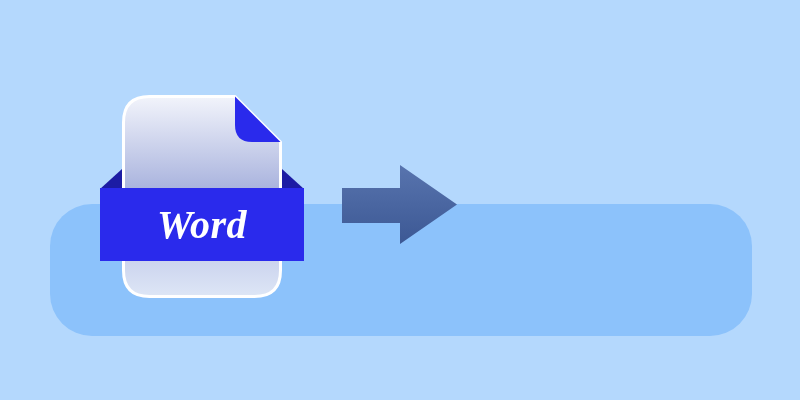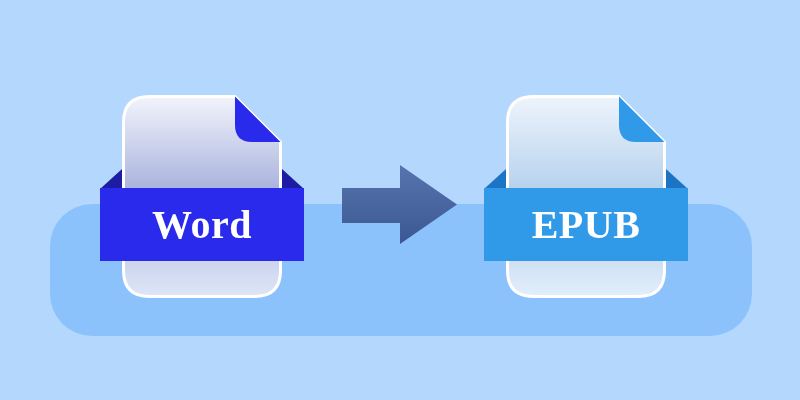--- a/index.html
+++ b/index.html
@@ -7,20 +7,21 @@
   body {
     font-family: "Liberation Serif", serif;
     overflow: hidden;
     background: var(--background, #b4d8fd);
   }
   .stage {
     position: relative;
     width: 650px;
     height: 400px;
     background: var(--background, #b4d8fd);
+    font-style: italic;
   }
   .panel {
     position: absolute;
     left: 50px; top: 204px;
     width: 702px; height: 132px;
     border-radius: 42px;
     background: var(--panel, #8cc2fb);
   }
   .arrow-svg {
     position: absolute;
@@ -92,33 +93,14 @@
       <polygon class="fold-word" points="22,74 0,94 22,94"></polygon>
       <polygon class="fold-word" points="182,74 204,94 182,94"></polygon>
       <path class="page" fill="url(#wordPageGrad)" d="M 49.5,1.5 H 135 L 180.5,47 V 175.5 Q 180.5,201.5 154.5,201.5 H 49.5 Q 23.5,201.5 23.5,175.5 V 27.5 Q 23.5,1.5 49.5,1.5 Z"></path>
       <path class="flap-word" d="M 135,1.5 L 180.5,47 L 152,47 Q 135,47 135,30 Z"></path>
     </svg>
     <div class="banner word">
       <span class="label">Word</span>
     </div>
   </div>
 
-  <div class="file-icon epub">
-    <svg width="204" height="203" viewBox="0 0 204 203" aria-hidden="true">
-      <defs>
-        <linearGradient id="epubPageGrad" x1="0" y1="0" x2="0" y2="1">
-          <stop offset="0" style="stop-color:var(--epub-page-top, #eef4fc)"></stop>
-          <stop offset="0.46" style="stop-color:var(--epub-page-upper, #b7d2ee)"></stop>
-          <stop offset="0.82" style="stop-color:var(--epub-page-lower, #cfe0f5)"></stop>
-          <stop offset="1" style="stop-color:var(--epub-page-bottom, #e2eefb)"></stop>
-        </linearGradient>
-      </defs>
-      <polygon class="fold-epub" points="22,74 0,94 22,94"></polygon>
-      <polygon class="fold-epub" points="182,74 204,94 182,94"></polygon>
-      <path class="page" fill="url(#epubPageGrad)" d="M 49.5,1.5 H 135 L 180.5,47 V 175.5 Q 180.5,201.5 154.5,201.5 H 49.5 Q 23.5,201.5 23.5,175.5 V 27.5 Q 23.5,1.5 49.5,1.5 Z"></path>
-      <path class="flap-epub" d="M 135,1.5 L 180.5,47 L 152,47 Q 135,47 135,30 Z"></path>
-    </svg>
-    <div class="banner epub">
-      <span class="label">EPUB</span>
-    </div>
-  </div>
 
 </div>
 
 </body></html>

